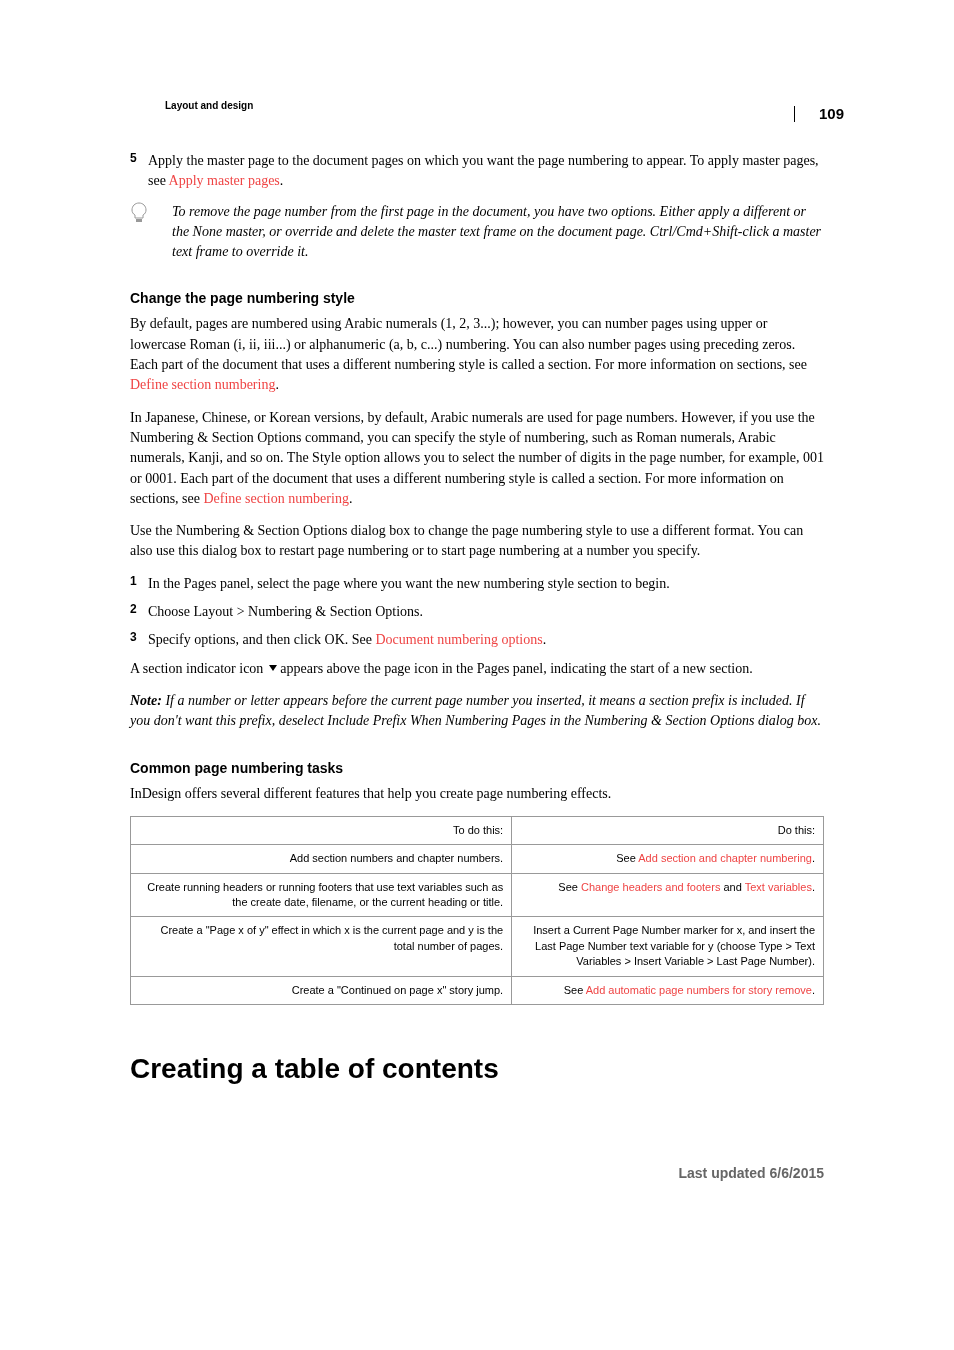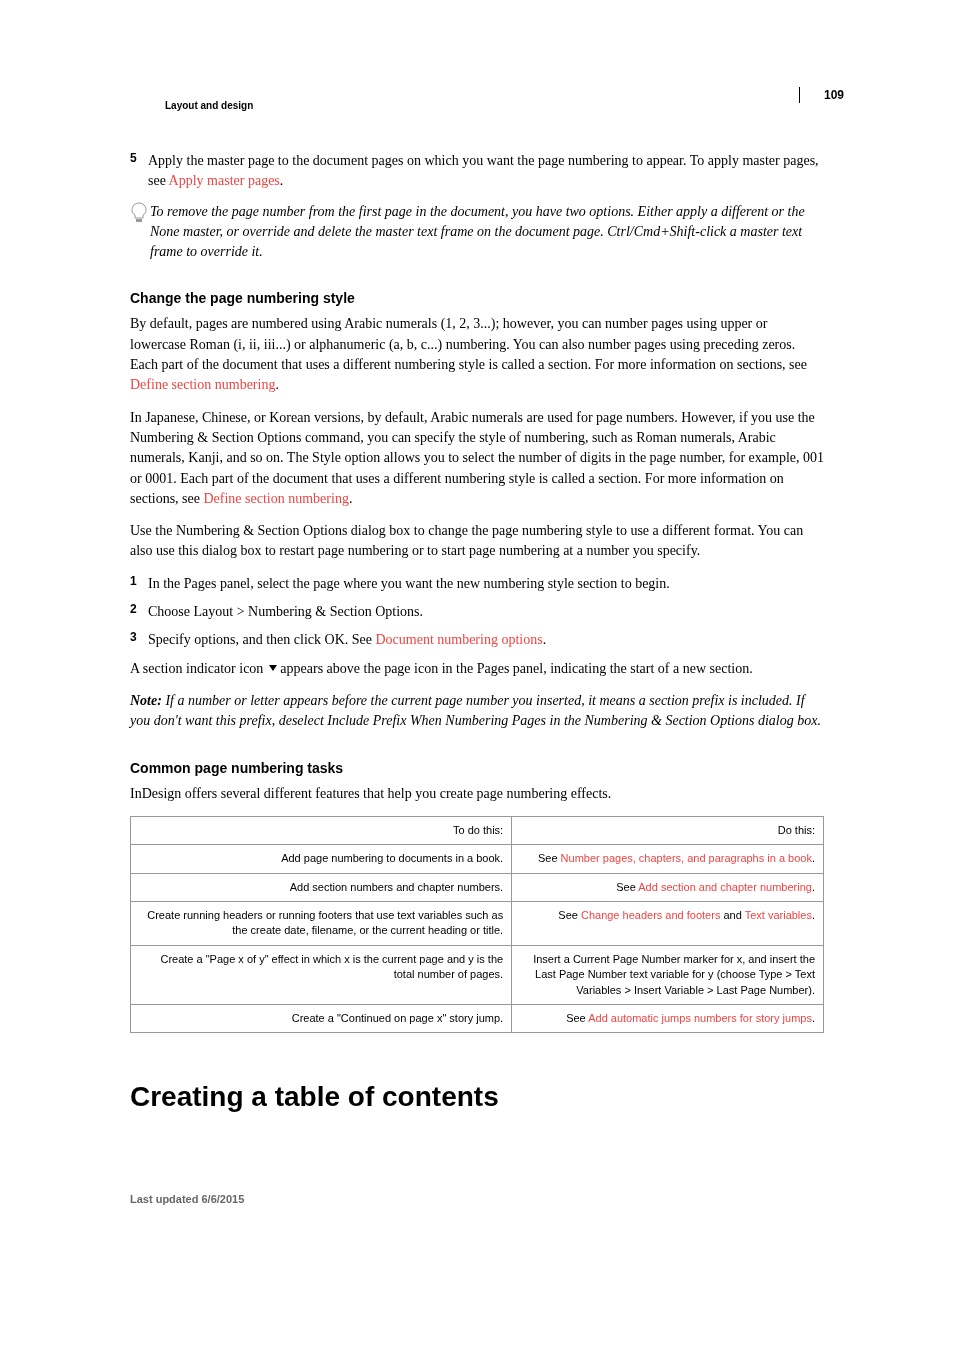--- a/index.html
+++ b/index.html
@@ -1,37 +1,37 @@
 <!DOCTYPE html>
 <html><head>
 <meta charset="utf-8">
 <style>
   * { margin: 0; padding: 0; box-sizing: border-box; }
   body { font-family: Georgia, 'Times New Roman', serif; background: #fff; color: #000; width: 954px; margin: 0 auto; padding: 100px 130px 60px 130px; position: relative; }
-  .page-number { position: absolute; top: 87px; right: 110px; font-family: 'Segoe UI', Arial, sans-serif; font-size: 12px; font-weight: bold; border-left: 1px solid #000; padding-left: 24px; height: 16px; line-height: 16px; }
+  .page-number { position: absolute; top: 106px; right: 110px; font-family: 'Segoe UI', Arial, sans-serif; font-size: 15px; font-weight: bold; border-left: 1px solid #000; padding-left: 24px; height: 16px; line-height: 16px; }
   .breadcrumb { font-family: 'Segoe UI', Arial, sans-serif; font-size: 10px; font-weight: bold; margin-bottom: 40px; padding-left: 35px; }
   .numbered-item { display: flex; margin-bottom: 8px; }
   .numbered-item .num { font-family: 'Segoe UI', Arial, sans-serif; font-size: 12px; font-weight: bold; width: 18px; flex-shrink: 0; }
   .numbered-item .content { font-size: 14px; line-height: 1.45; }
   .link { color: #ef4444; }
-  .tip-block { display: flex; margin: 10px 0 3px 0; }
+  .tip-block { display: flex; margin: 10px 0 3px 0; gap: 22px; }
   .tip-icon { width: 20px; flex-shrink: 0; }
   .tip-icon svg { width: 18px; height: 22px; }
   .tip-text { font-style: italic; font-size: 14px; line-height: 1.45; }
   h2.section { font-family: 'Segoe UI', Arial, sans-serif; font-size: 14px; font-weight: bold; margin: 28px 0 8px 0; }
   h1.main-heading { font-family: 'Segoe UI', Arial, sans-serif; font-size: 28px; font-weight: bold; margin: 48px 0 38px 0; }
   p.body { font-size: 14px; line-height: 1.45; margin-bottom: 12px; }
   .note { font-size: 14px; line-height: 1.45; font-style: italic; margin: 10px 0 18px 0; }
   .note .label { font-weight: bold; }
   .section-indicator { display: inline-block; width: 10px; height: 10px; position: relative; }
   .section-indicator::after { content: ''; position: absolute; top: 2px; left: 2px; border-left: 4px solid transparent; border-right: 4px solid transparent; border-top: 6px solid #000; }
   table { width: 100%; border-collapse: collapse; font-family: 'Segoe UI', Arial, sans-serif; font-size: 11px; margin-top: 10px; }
   table td, table th { border: 1px solid #999; padding: 6px 8px; text-align: right; vertical-align: top; line-height: 1.4; }
   table td:first-child { width: 55%; }
-  .footer { text-align: left; font-family: 'Segoe UI', Arial, sans-serif; font-size: 11px; font-weight: bold; color: #666; margin-top: 80px; }
+  .footer { text-align: right; font-family: 'Segoe UI', Arial, sans-serif; font-size: 14px; font-weight: bold; color: #666; margin-top: 80px; }
 </style>
 </head>
 <body>
 
 <div class="page-number">109</div>
 
 <div class="breadcrumb">Layout and design</div>
 
 <div class="numbered-item">
   <div class="num">5</div>
@@ -88,37 +88,33 @@
 <h2 class="section">Common page numbering tasks</h2>
 <p class="body">InDesign offers several different features that help you create page numbering effects.</p>
 
 <table>
   <tbody>
       <tr>
     <td>To do this:</td>
     <td>Do this:</td>
   </tr>
   <tr>
-    <td>Add page numbering to documents in a book.</td>
-    <td><span>See </span><span class="link">Number pages, chapters, and paragraphs in a book</span><span>.</span></td>
-  </tr>
-  <tr>
     <td>Add section numbers and chapter numbers.</td>
     <td><span>See </span><span class="link">Add section and chapter numbering</span><span>.</span></td>
   </tr>
   <tr>
     <td>Create running headers or running footers that use text variables such as the create date, filename, or the current heading or title.</td>
     <td><span>See </span><span class="link">Change headers and footers</span><span> and </span><span class="link">Text variables</span><span>.</span></td>
   </tr>
   <tr>
     <td>Create a "Page x of y" effect in which x is the current page and y is the total number of pages.</td>
     <td>Insert a Current Page Number marker for x, and insert the Last Page Number text variable for y (choose Type &gt; Text Variables &gt; Insert Variable &gt; Last Page Number).</td>
   </tr>
   <tr>
     <td>Create a "Continued on page x" story jump.</td>
-    <td><span>See </span><span class="link">Add automatic jumps numbers for story jumps</span><span>.</span></td>
+    <td><span>See </span><span class="link">Add automatic page numbers for story remove</span><span>.</span></td>
   </tr>
 </tbody>
   </table>
 
 <h1 class="main-heading">Creating a table of contents</h1>
 
 <div class="footer">Last updated 6/6/2015</div>
 
 </body></html>

